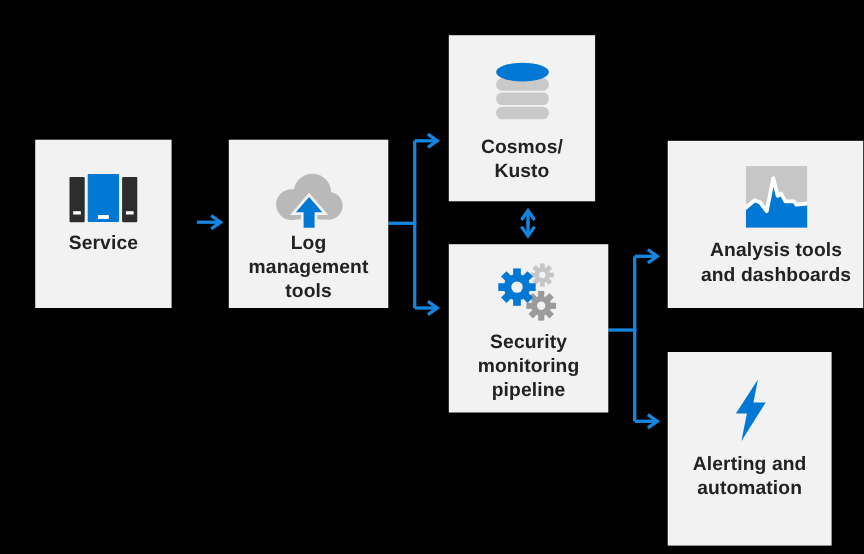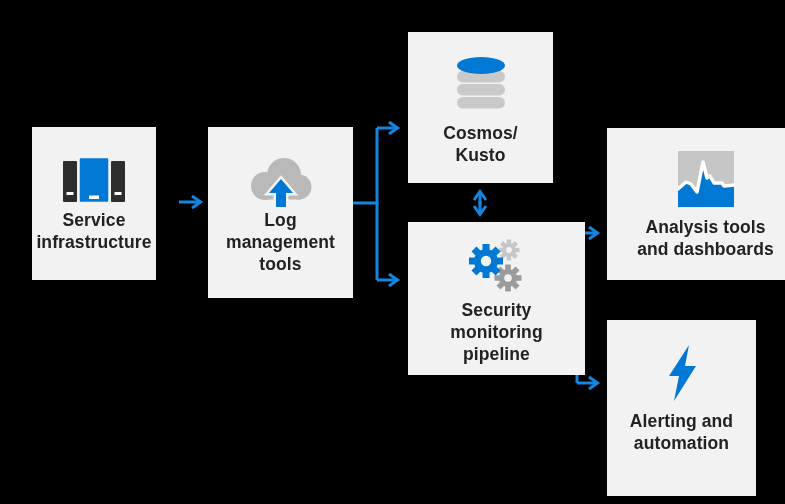--- a/index.html
+++ b/index.html
@@ -31,29 +31,29 @@
     line-height: 22px;
     letter-spacing: 0.1px;
   }
   .label span { display: block; }
 
   
   #box-service  { left: 32px;  top: 127px; width: 124px; height: 153px; }
   #box-service .icon  { top: 29px; }
   #box-service .label { top: 82px; }
 
-  #box-logtool  { left: 208px; top: 127px; width: 145px; height: 171px; }
+  #box-logtool  { left: 208px; top: 127px; width: 145px; height: 153px; }
   #box-logtool .icon  { top: 28px; }
   #box-logtool .label { top: 82px; }
 
-  #box-cosmos   { left: 408px; top: 32px;  width: 145px; height: 151px; }
+  #box-cosmos   { left: 408px; top: 32px;  width: 133px; height: 151px; }
   #box-cosmos .icon  { top: 24px; }
   #box-cosmos .label { top: 90px; }
 
-  #box-secmon   { left: 408px; top: 222px; width: 145px; height: 153px; padding-left: 32px; }
+  #box-secmon   { left: 408px; top: 222px; width: 145px; height: 153px; }
   #box-secmon .icon  { top: 14px; }
   #box-secmon .label { top: 77px; }
 
   #box-analysis { left: 607px; top: 128px; width: 149px; height: 152px; padding-left: 48px; }
   #box-analysis .icon  { top: 23px; }
   #box-analysis .label { top: 88px; }
 
   #box-alerting { left: 607px; top: 320px; width: 149px; height: 176px; }
   #box-alerting .icon  { top: 25px; }
   #box-alerting .label { top: 90px; }
@@ -99,21 +99,20 @@
     <svg class="icon" width="62" height="48" viewBox="0 0 62 48" xmlns="http://www.w3.org/2000/svg">
       <rect x="0" y="5" width="14" height="41" rx="1" fill="#2d2d2d"></rect>
       <rect x="48" y="5" width="14" height="41" rx="1" fill="#2d2d2d"></rect>
       <rect x="3.5" y="36" width="7" height="3" fill="#ffffff"></rect>
       <rect x="51.5" y="36" width="7" height="3" fill="#ffffff"></rect>
       <rect x="15.5" y="1" width="31" height="46" rx="2" fill="#0078d4" stroke="#f2f2f2" stroke-width="2.5"></rect>
       <rect x="26" y="39.5" width="10" height="3.5" fill="#ffffff"></rect>
     </svg>
     <div class="label">
       <span>Service</span>
-      <span>infrastructure</span>
     </div>
   </div>
 
   <div class="box" id="box-logtool">
     <svg class="icon" width="66" height="54" viewBox="0 0 66 54" xmlns="http://www.w3.org/2000/svg">
       <g fill="#b9b9b9">
         <circle cx="17" cy="31" r="14"></circle>
         <circle cx="36" cy="20" r="17"></circle>
         <circle cx="51" cy="32" r="12.5"></circle>
         <rect x="15" y="28" width="38" height="16.5"></rect>

